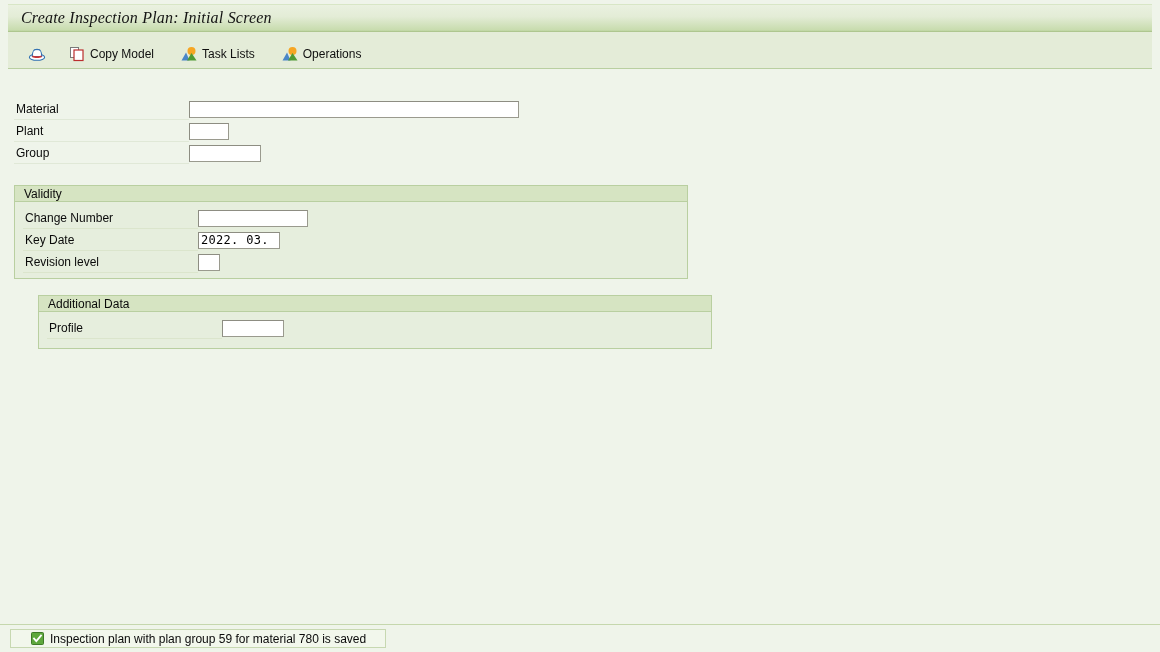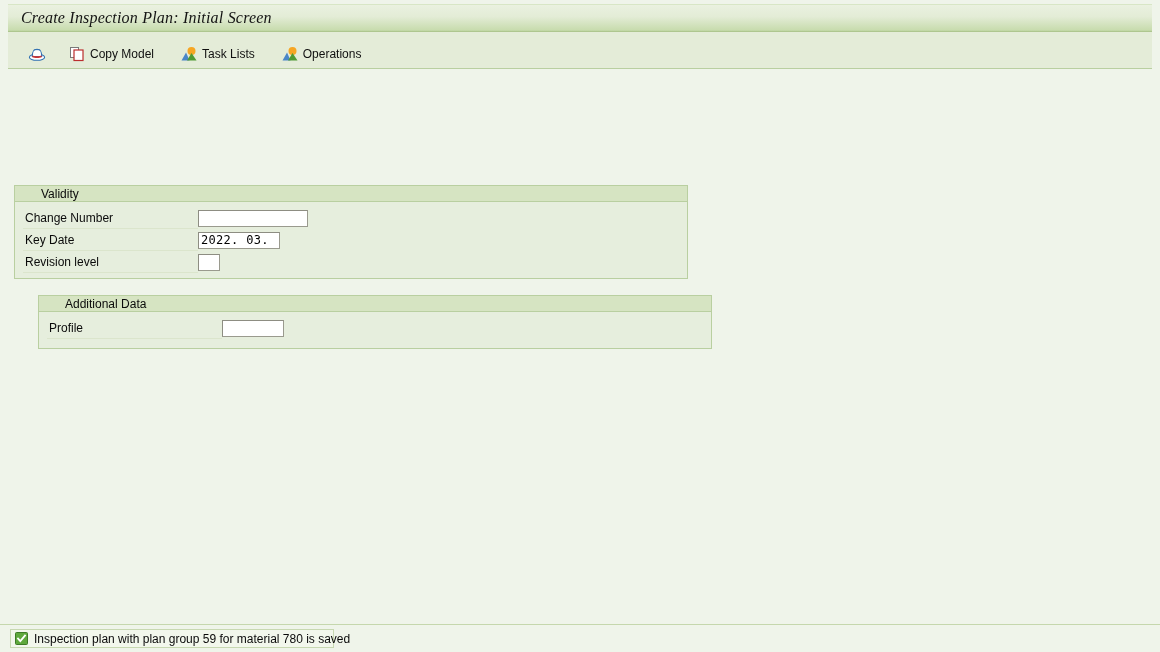--- a/index.html
+++ b/index.html
@@ -164,21 +164,21 @@
     width: 674px;
     height: 54px;
     margin-left: 24px;
   }
   .gb-head {
     height: 16px;
     line-height: 16px;
     box-sizing: border-box;
     background: #d6e4c2;
     border-bottom: 1px solid #b9cfa0;
-    padding-left: 26px;
+    padding-left: 9px;
     font-size: 12px;
     color: #0a0a0a;
     white-space: nowrap;
   }
   .gb-body {
     padding: 5px 0 0 8px;
   }
   .gb-body .flabel {
     background: transparent;
     border-bottom: 1px solid #dbe5cc;
@@ -193,27 +193,27 @@
     height: 28px;
     background: #eff4ea;
     border-top: 1px solid #c5d7ad;
     box-sizing: border-box;
   }
   .status-msg {
     position: absolute;
     left: 10px;
     top: 4px;
     height: 19px;
-    width: 324px;
+    width: 376px;
     box-sizing: border-box;
     background: #f2f7ec;
     border: 1px solid #c7d8b1;
     display: flex;
     align-items: center;
-    padding-left: 4px;
+    padding-left: 20px;
   }
   .status-check {
     width: 13px;
     height: 13px;
     flex: 0 0 13px;
     margin-right: 6px;
   }
   .status-text {
     font-size: 12px;
     color: #0a0a0a;
@@ -268,20 +268,38 @@
         <path d="M1.5 15.5 L6 7.5 L9.5 15.5 Z" fill="#4a86c8"></path>
         <path d="M7 15.5 L11.5 8 L16.5 15.5 Z" fill="#4f9a33"></path>
       </svg>
       <span class="tb-label">Operations</span>
     </div>
 
   </div>
 
   <div class="content">
 
+    <div class="fieldgrid">
+
+      <div class="frow">
+        <div class="flabel">Material</div>
+        <input class="finput w-material" type="text" value="" style="">
+      </div>
+
+      <div class="frow">
+        <div class="flabel">Plant</div>
+        <input class="finput w-plant" type="text" value="" style="">
+      </div>
+
+      <div class="frow">
+        <div class="flabel">Group</div>
+        <input class="finput w-group" type="text" value="" style="">
+      </div>
+
+    </div>
 
     <div class="groupbox gb-validity">
       <div class="gb-head">Validity</div>
       <div class="gb-body">
 
         <div class="frow">
           <div class="flabel">Change Number</div>
           <input class="finput w-change" type="text" value="" style="">
         </div>
 

